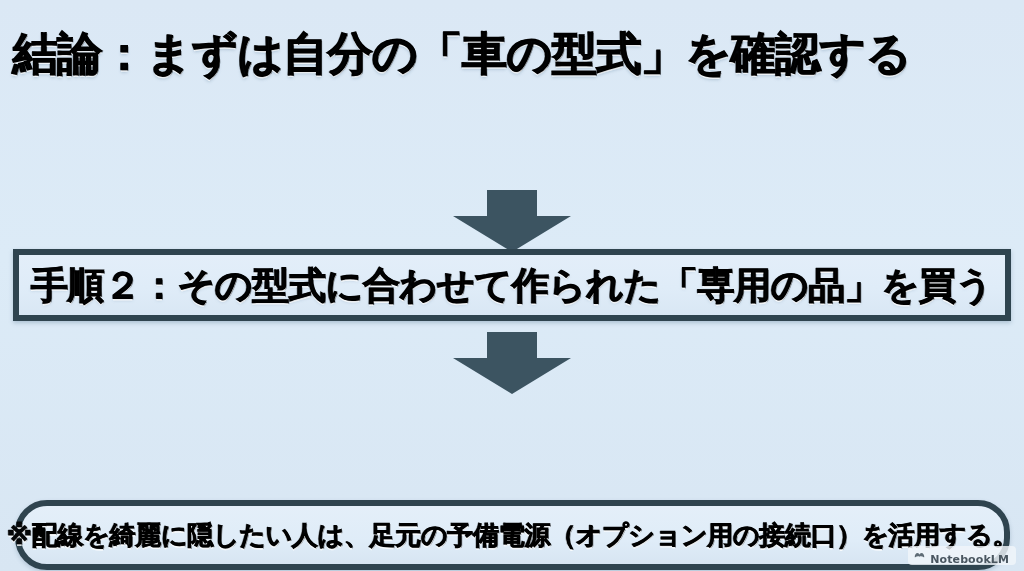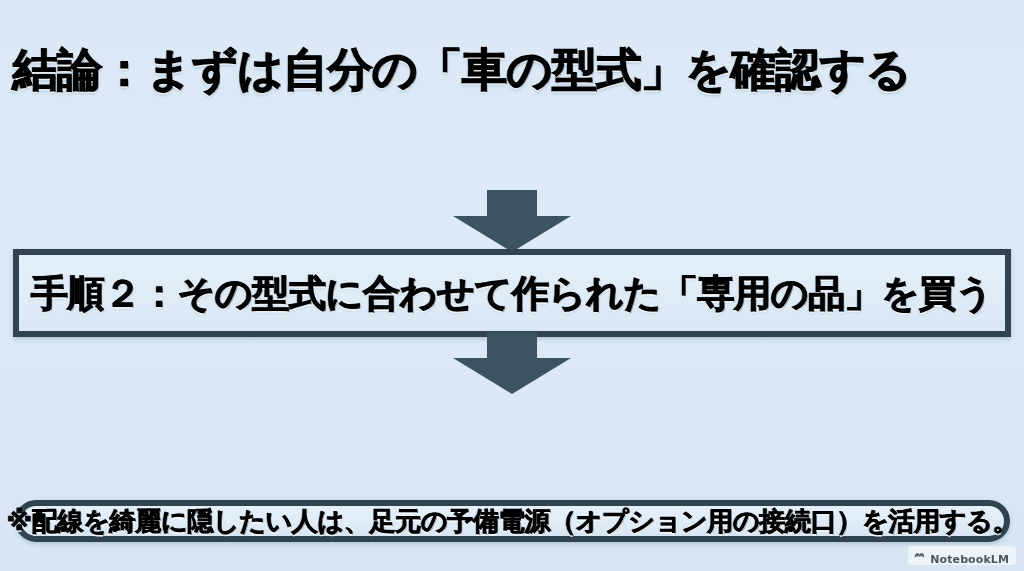--- a/index.html
+++ b/index.html
@@ -23,21 +23,21 @@
   }
 
   
   .title-wrap {
     position: absolute;
     left: 0;
     top: 14px;
     width: 924px;
     height: 78px;
     display: flex;
-    align-items: flex-end;
+    align-items: center;
     justify-content: center;
   }
   .title-text {
     font-size: 45px;
     font-weight: 900;
     color: #040608;
     letter-spacing: -0.5px;
     line-height: 1;
     white-space: nowrap;
     text-shadow:
@@ -55,21 +55,21 @@
     width: 998px;
     box-sizing: border-box;
     border: 6px solid #2f444f;
     background: linear-gradient(180deg, #e3eef9 0%, #dfecf8 55%, #d9e7f4 100%);
     display: flex;
     align-items: center;
     justify-content: center;
     box-shadow: 0 2px 4px rgba(90,120,145,0.35);
   }
   .step-box.s1 { top: 107px;  height: 78px; }
-  .step-box.s2 { top: 249px;  height: 88px; }
+  .step-box.s2 { top: 249px;  height: 72px; }
   .step-box.s3 { top: 390px;  height: 80px; }
 
   .step-text {
     font-size: 37px;
     font-weight: 900;
     color: #050709;
     letter-spacing: -0.4px;
     line-height: 1;
     white-space: nowrap;
     text-shadow:
@@ -91,21 +91,21 @@
   .arrow.a1 { top: 190px; }
   .arrow.a2 { top: 332px; }
   .arrow svg { display: block; width: 100%; height: 100%; }
 
   
   .note-box {
     position: absolute;
     left: 15px;
     top: 500px;
     width: 995px;
-    height: 42px;
+    height: 70px;
     box-sizing: border-box;
     border: 6px solid #2f444f;
     border-radius: 32px;
     background: linear-gradient(180deg, #e4eff9 0%, #dfecf8 60%, #d7e5f2 100%);
     display: flex;
     align-items: center;
     justify-content: center;
     box-shadow: 0 2px 4px rgba(90,120,145,0.30);
   }
   .note-text {

